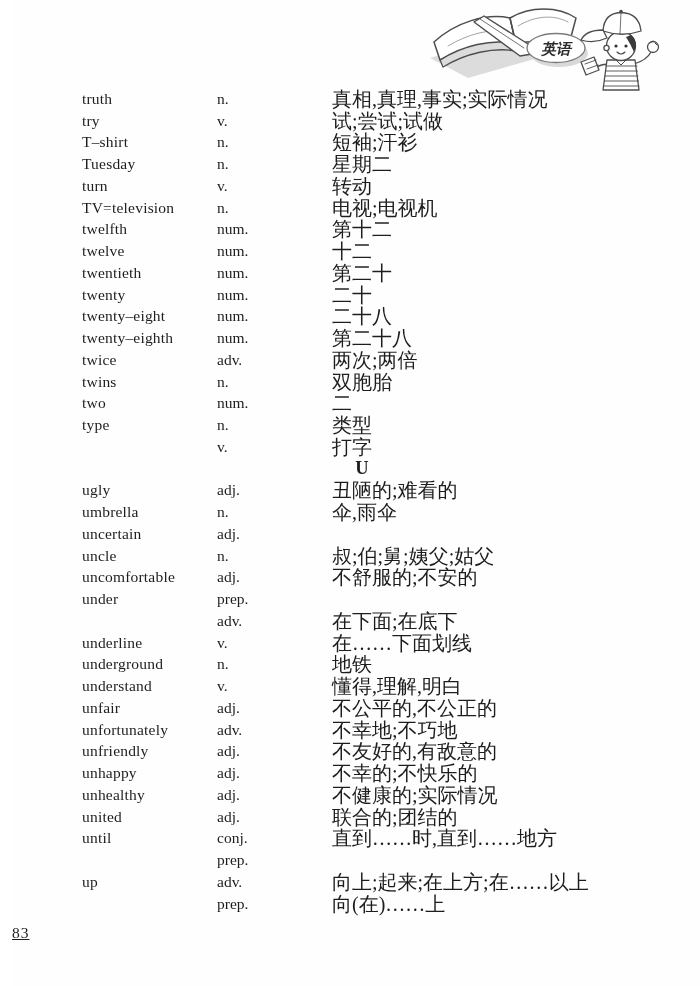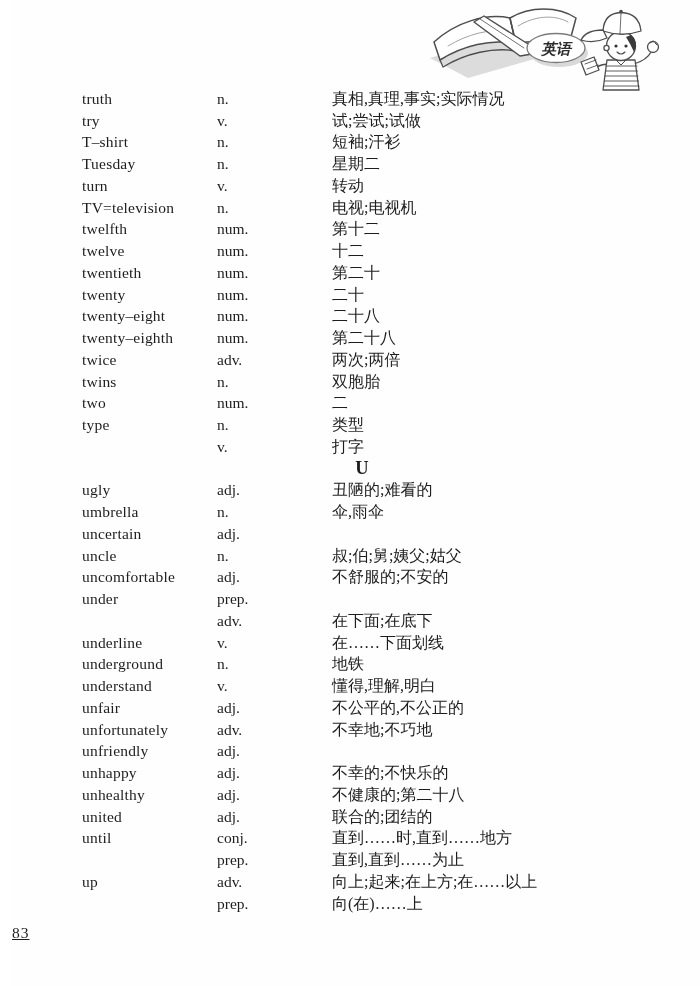--- a/index.html
+++ b/index.html
@@ -13,21 +13,21 @@
   .badge-text{
     font-family:"Liberation Serif","DejaVu Serif",serif;
     font-weight:bold;font-style:italic;font-size:15px;fill:#2b2b2b;
   }
   
   .list{position:absolute;left:0;top:88px;width:100%;}
   .row{position:relative;height:21.76px;}
   .row span{position:absolute;top:50%;transform:translateY(-50%);white-space:nowrap;}
   .word{left:70px;font-size:15.5px;letter-spacing:.2px;}
   .pos{left:205px;font-size:15.5px;}
-  .meaning{left:320px;font-size:16px;}
+  .meaning{left:320px;font-size:20px;}
   .section-row{position:relative;height:21.76px;text-align:center;
     font-weight:bold;font-size:18.5px;line-height:21.76px;}
   
   .pageno{position:absolute;left:0;top:924px;width:100%;text-align:left;
     font-size:15.5px;letter-spacing:1px;text-decoration:underline;}
 </style>
 </head>
 <body>
 
 <div class="page">
@@ -226,45 +226,45 @@
         <span class="meaning">不公平的,不公正的</span>
       </div>
       <div class="row">
         <span class="word">unfortunately</span>
         <span class="pos">adv.</span>
         <span class="meaning">不幸地;不巧地</span>
       </div>
       <div class="row">
         <span class="word">unfriendly</span>
         <span class="pos">adj.</span>
+        <span class="meaning">不友好的,有敌意的</span>
       </div>
       <div class="row">
         <span class="word">unhappy</span>
         <span class="pos">adj.</span>
         <span class="meaning">不幸的;不快乐的</span>
       </div>
       <div class="row">
         <span class="word">unhealthy</span>
         <span class="pos">adj.</span>
-        <span class="meaning">不健康的;第二十八</span>
+        <span class="meaning">不健康的;实际情况</span>
       </div>
       <div class="row">
         <span class="word">united</span>
         <span class="pos">adj.</span>
         <span class="meaning">联合的;团结的</span>
       </div>
       <div class="row">
         <span class="word">until</span>
         <span class="pos">conj.</span>
         <span class="meaning">直到……时,直到……地方</span>
       </div>
       <div class="row">
         <span class="word"></span>
         <span class="pos">prep.</span>
-        <span class="meaning">直到,直到……为止</span>
       </div>
       <div class="row">
         <span class="word">up</span>
         <span class="pos">adv.</span>
         <span class="meaning">向上;起来;在上方;在……以上</span>
       </div>
       <div class="row">
         <span class="word"></span>
         <span class="pos">prep.</span>
         <span class="meaning">向(在)……上</span>

